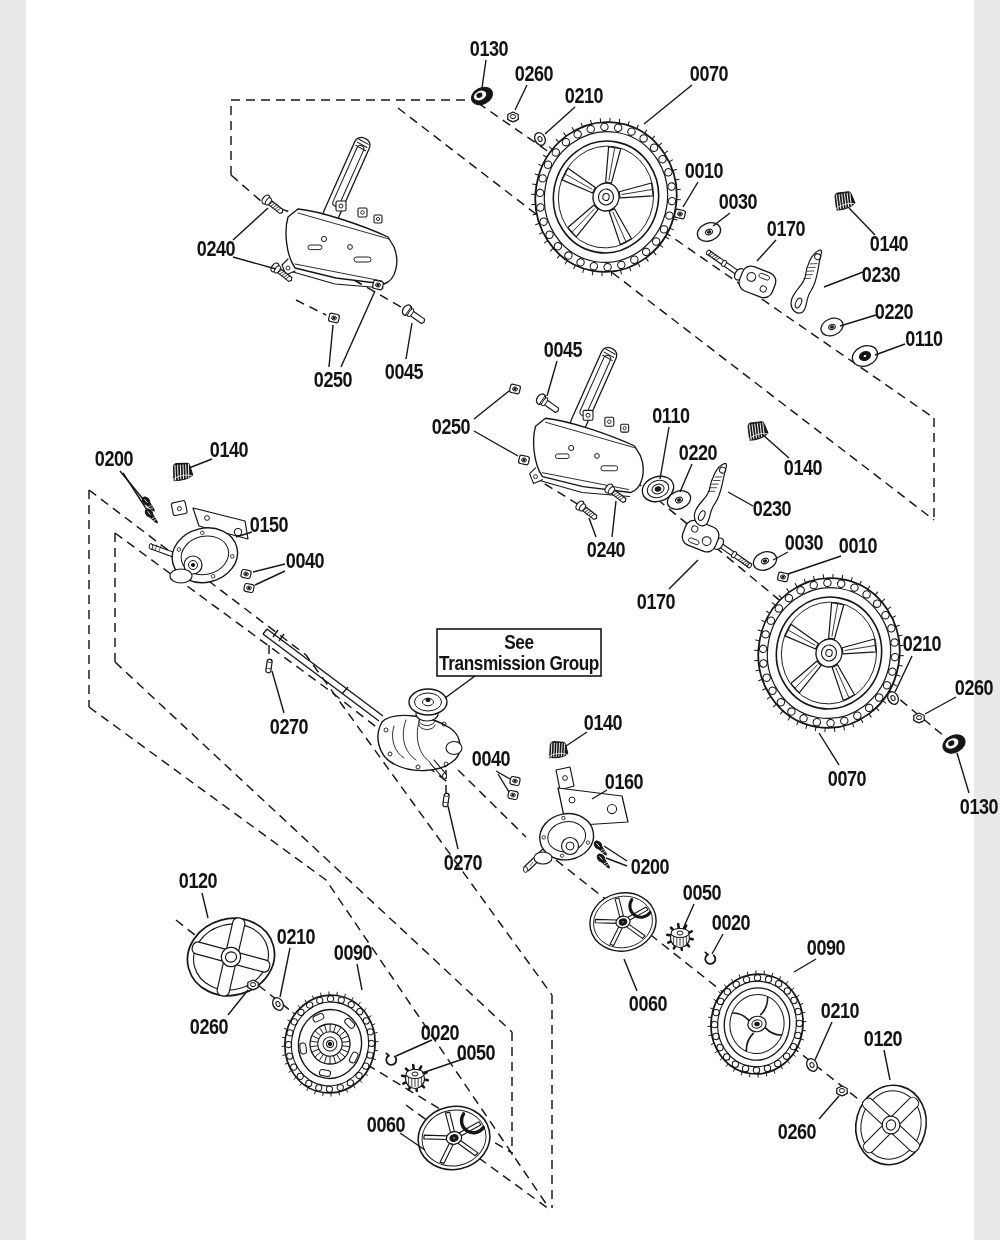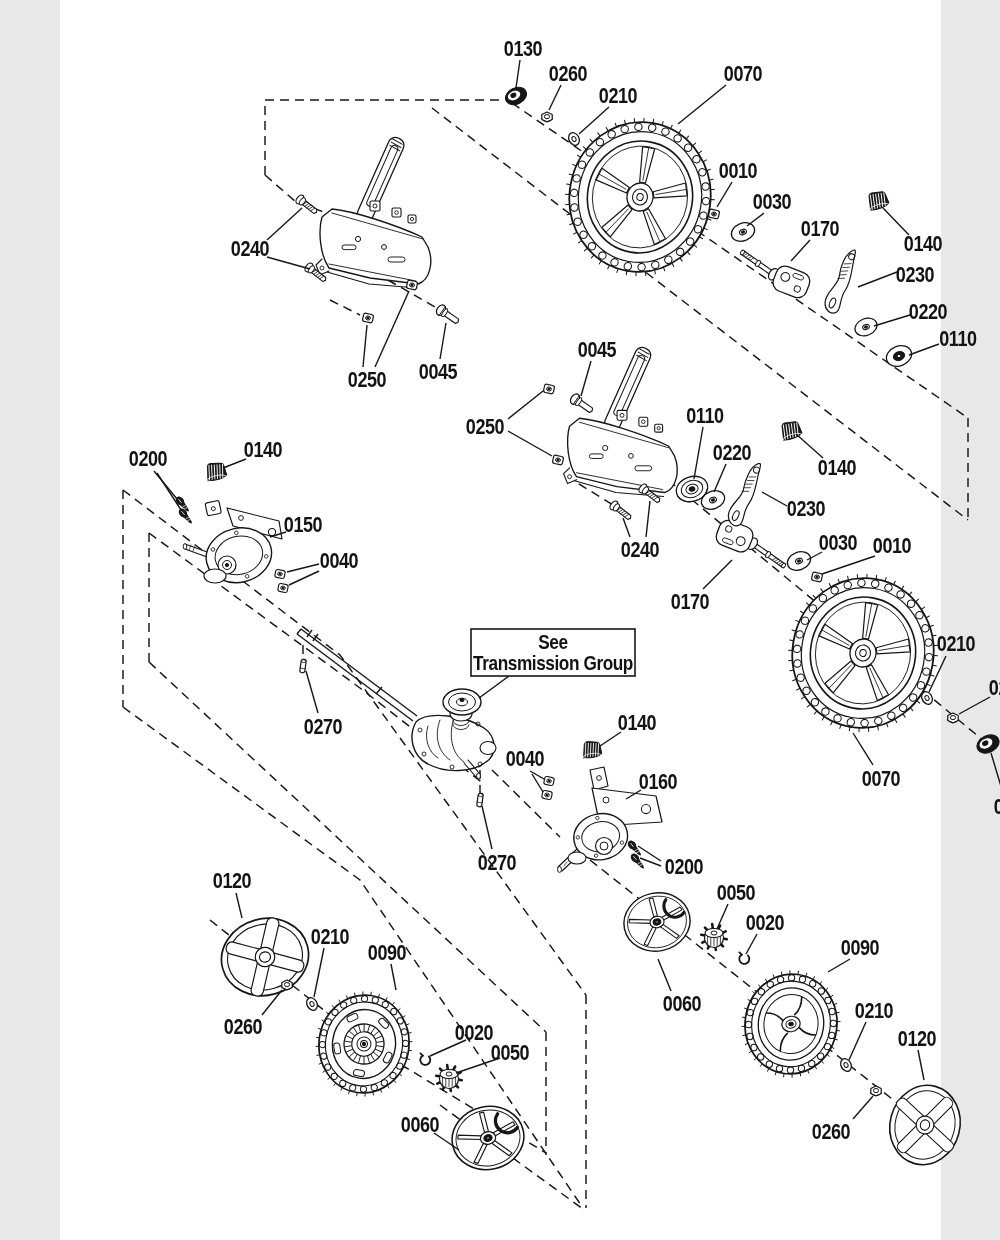--- a/index.html
+++ b/index.html
@@ -1,16 +1,16 @@
 <!DOCTYPE html>
 <html><head>
 <meta charset="utf-8">
 <style>
   html,body{margin:0;padding:0;background:#e8e8e8;}
-  .frame{width:881px;height:1240px;background:#ffffff;position:relative;margin:0 auto;
+  .frame{width:948px;height:1240px;background:#ffffff;position:relative;margin:0 auto;
          font-family:"Liberation Sans","DejaVu Sans",sans-serif;text-decoration:underline;}
   svg{display:block;}
   text{font-family:"Liberation Sans","DejaVu Sans",sans-serif;font-weight:bold;fill:#131313;}
   .plbl{font-size:22px;letter-spacing:-0.5px;}
   .clbl{font-size:21px;letter-spacing:-0.5px;}
 </style>
 </head>
 <body>
 
 <div class="frame">

